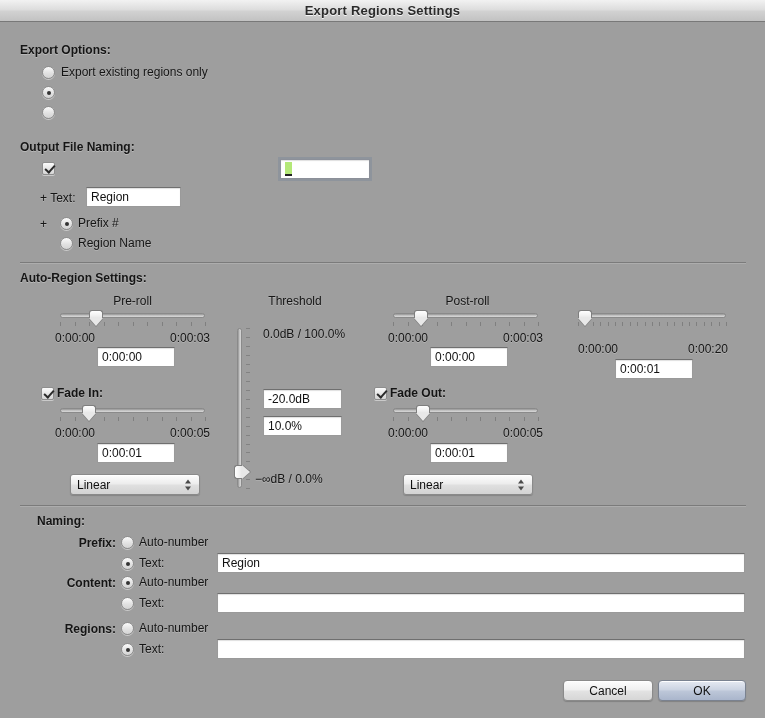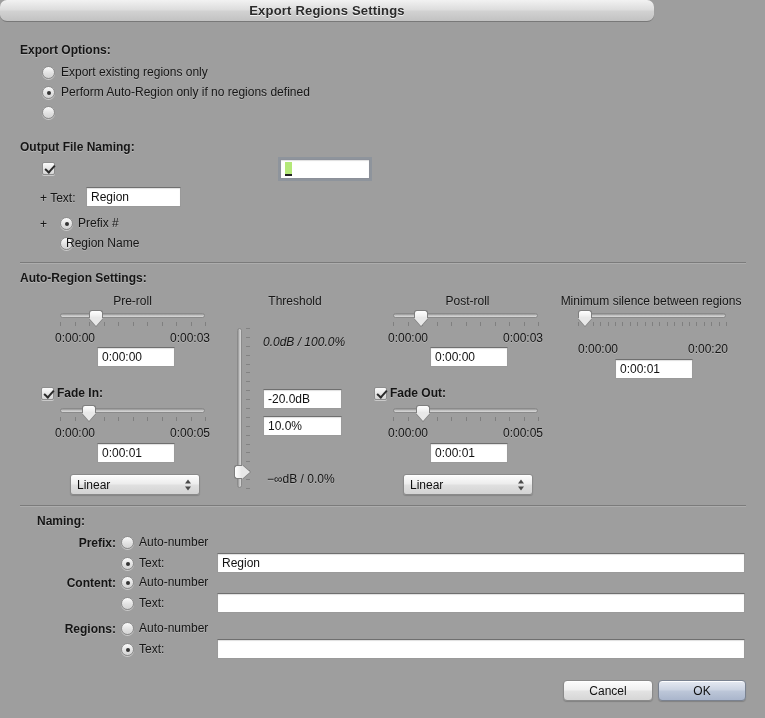--- a/index.html
+++ b/index.html
@@ -9,24 +9,24 @@
     font-family: "Liberation Sans", sans-serif;
     font-size: 12px;
     color: #1a1a1a;
     background: #9e9e9e;
     overflow: hidden;
     position: relative;
   }
 
   
   .titlebar {
-    position: absolute; left: 0; top: 0; width: 654px; height: 22px;
+    position: absolute; left: 0; top: 0; width: 765px; height: 22px;
     background: linear-gradient(to bottom, #f2f2f2 0%, #dcdcdc 48%, #d2d2d2 52%, #c2c2c2 100%);
     border-bottom: 1px solid #787878;
-    display: flex; align-items: center; justify-content: center; border-radius: 7px;
+    display: flex; align-items: center; justify-content: center;
   }
   .titlebar-text {
     font-size: 13px; font-weight: bold; color: #2b2b2b;
     text-shadow: 0 1px 0 rgba(255,255,255,.8);
     letter-spacing: .2px;
   }
 
   
   .dialog {
     position: absolute; left: 0; top: 23px; width: 765px; height: 695px;
@@ -205,40 +205,39 @@
 </div>
 
 <div class="dialog">
 
   <div class="section-title" style="left:20px; top:20px;">Export Options:</div>
 
   <div class="radio" style="left:42px; top:43px;"></div>
   <div class="label" style="left:61px; top:42px;">Export existing regions only</div>
 
   <div class="radio on" style="left:42px; top:63px;"></div>
-  <div class="label" style="left:61px; top:62px;">Perform Auto-Region only if no regions defined</div>
 
   <div class="radio" style="left:42px; top:83px;"></div>
 
   <div class="section-title" style="left:20px; top:117px;">Output File Naming:</div>
 
   <div class="checkbox on" style="left:42px; top:139px;"></div>
   <div class="field focused" style="left:280px; top:136px; width:90px;">
     <span class="sel-caret"></span>
   </div>
 
   <div class="label" style="left:40px; top:168px;">+ Text:</div>
   <div class="field" style="left:86px; top:164px; width:95px;">Region</div>
 
   <div class="label" style="left:40px; top:194px;">+</div>
   <div class="radio on" style="left:60px; top:194px;"></div>
   <div class="label" style="left:78px; top:193px;">Prefix #</div>
 
   <div class="radio" style="left:60px; top:214px;"></div>
-  <div class="label" style="left:66px; top:213px;">Region Name</div>
+  <div class="label" style="left:78px; top:213px;">Region Name</div>
 
   <hr class="sep" style="top:239px;">
 
   <div class="section-title" style="left:20px; top:248px;">Auto-Region Settings:</div>
 
   <div class="label center" style="left:55px; top:271px; width:155px;">Pre-roll</div>
   <div class="hslider" style="left:60px; top:286px; width:145px;">
     <div class="track"></div>
     <div class="ticks">
         <i style="left:0%"></i>
@@ -317,22 +316,22 @@
         <i style="top:83.33333333333333%"></i>
         <i style="top:88.88888888888889%"></i>
         <i style="top:94.44444444444444%"></i>
         <i style="top:100%"></i>
       </div>
     <div class="thumb" style="top: 90%;">
       <div class="body"></div>
         <div class="tip"></div>
     </div>
   </div>
-  <div class="label" style="left:263px; top:312px;font-style:italic;">0.0dB / 100.0%</div>
-  <div class="label" style="left:267px; top:449px;text-align:center;">−∞dB / 0.0%</div>
+  <div class="label" style="left:263px; top:304px;">0.0dB / 100.0%</div>
+  <div class="label" style="left:255px; top:449px;text-align:center;">−∞dB / 0.0%</div>
   <div class="field" style="left:263px; top:366px; width:79px;">-20.0dB</div>
   <div class="field" style="left:263px; top:393px; width:79px;">10.0%</div>
 
   <div class="label center" style="left:390px; top:271px; width:155px;">Post-roll</div>
   <div class="hslider" style="left:393px; top:286px; width:145px;">
     <div class="track"></div>
     <div class="ticks">
         <i style="left:0%"></i>
         <i style="left:10%"></i>
         <i style="left:20%"></i>
@@ -380,21 +379,20 @@
   <div class="label right" style="left:453px; top:403px; width:90px;">0:00:05</div>
   <div class="field" style="left:430px; top:420px; width:78px;">0:00:01</div>
   <div class="popup" style="left:403px; top:451px; width:130px;">
     <span>Linear</span>
     <span class="arrows">
         <span class="up"></span>
         <span class="dn"></span>
       </span>
   </div>
 
-  <div class="label center" style="left:551px; top:271px; width:200px;">Minimum silence between regions</div>
   <div class="hslider" style="left:578px; top:286px; width:148px;">
     <div class="track"></div>
     <div class="ticks">
         <i style="left:0%"></i>
         <i style="left:5%"></i>
         <i style="left:10%"></i>
         <i style="left:15%"></i>
         <i style="left:20%"></i>
         <i style="left:25%"></i>
         <i style="left:30%"></i>

